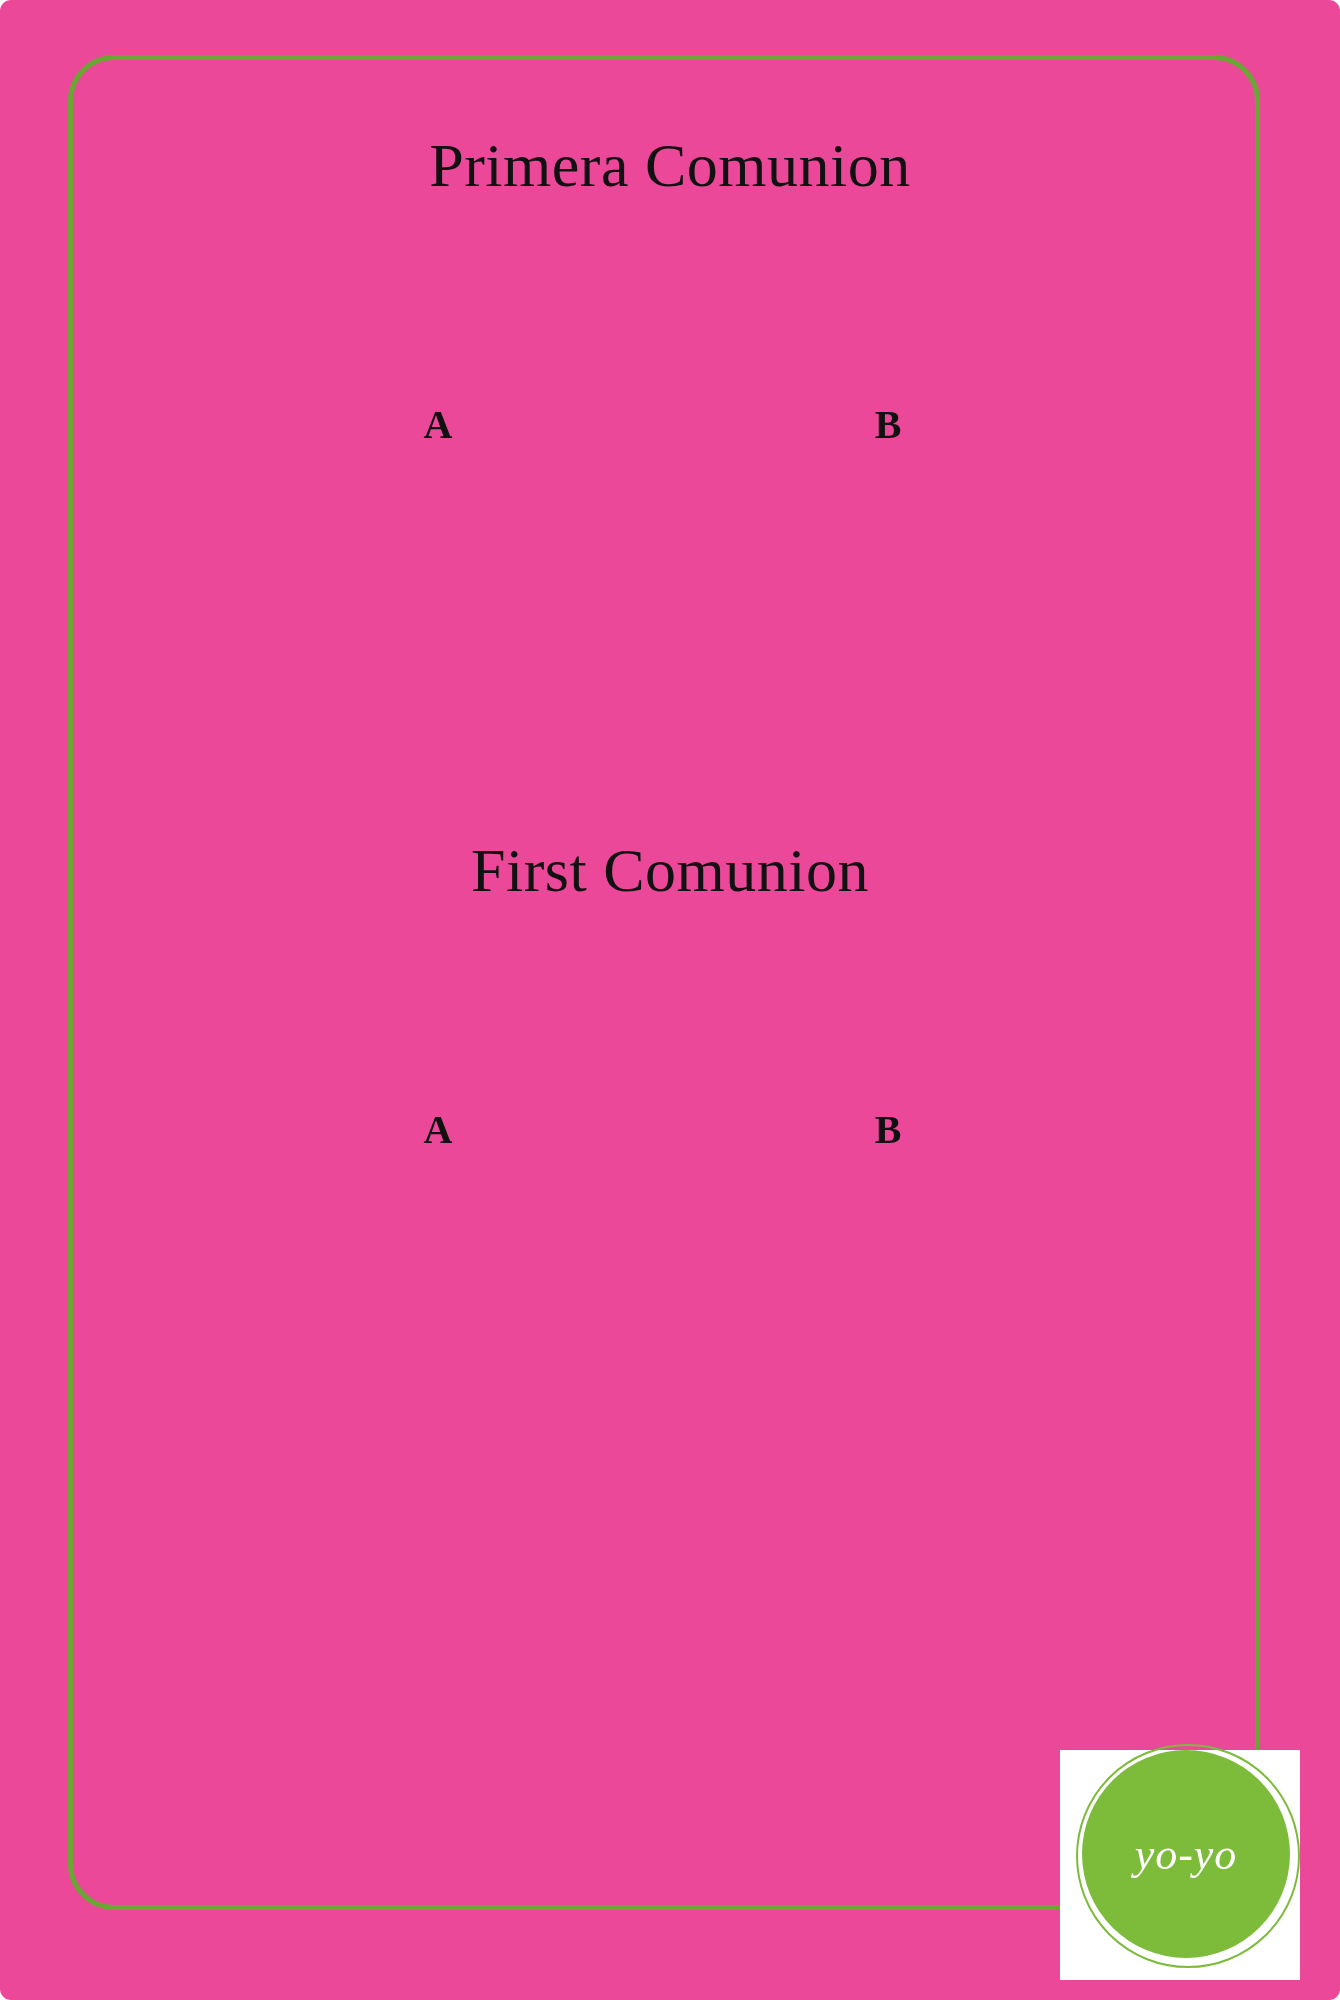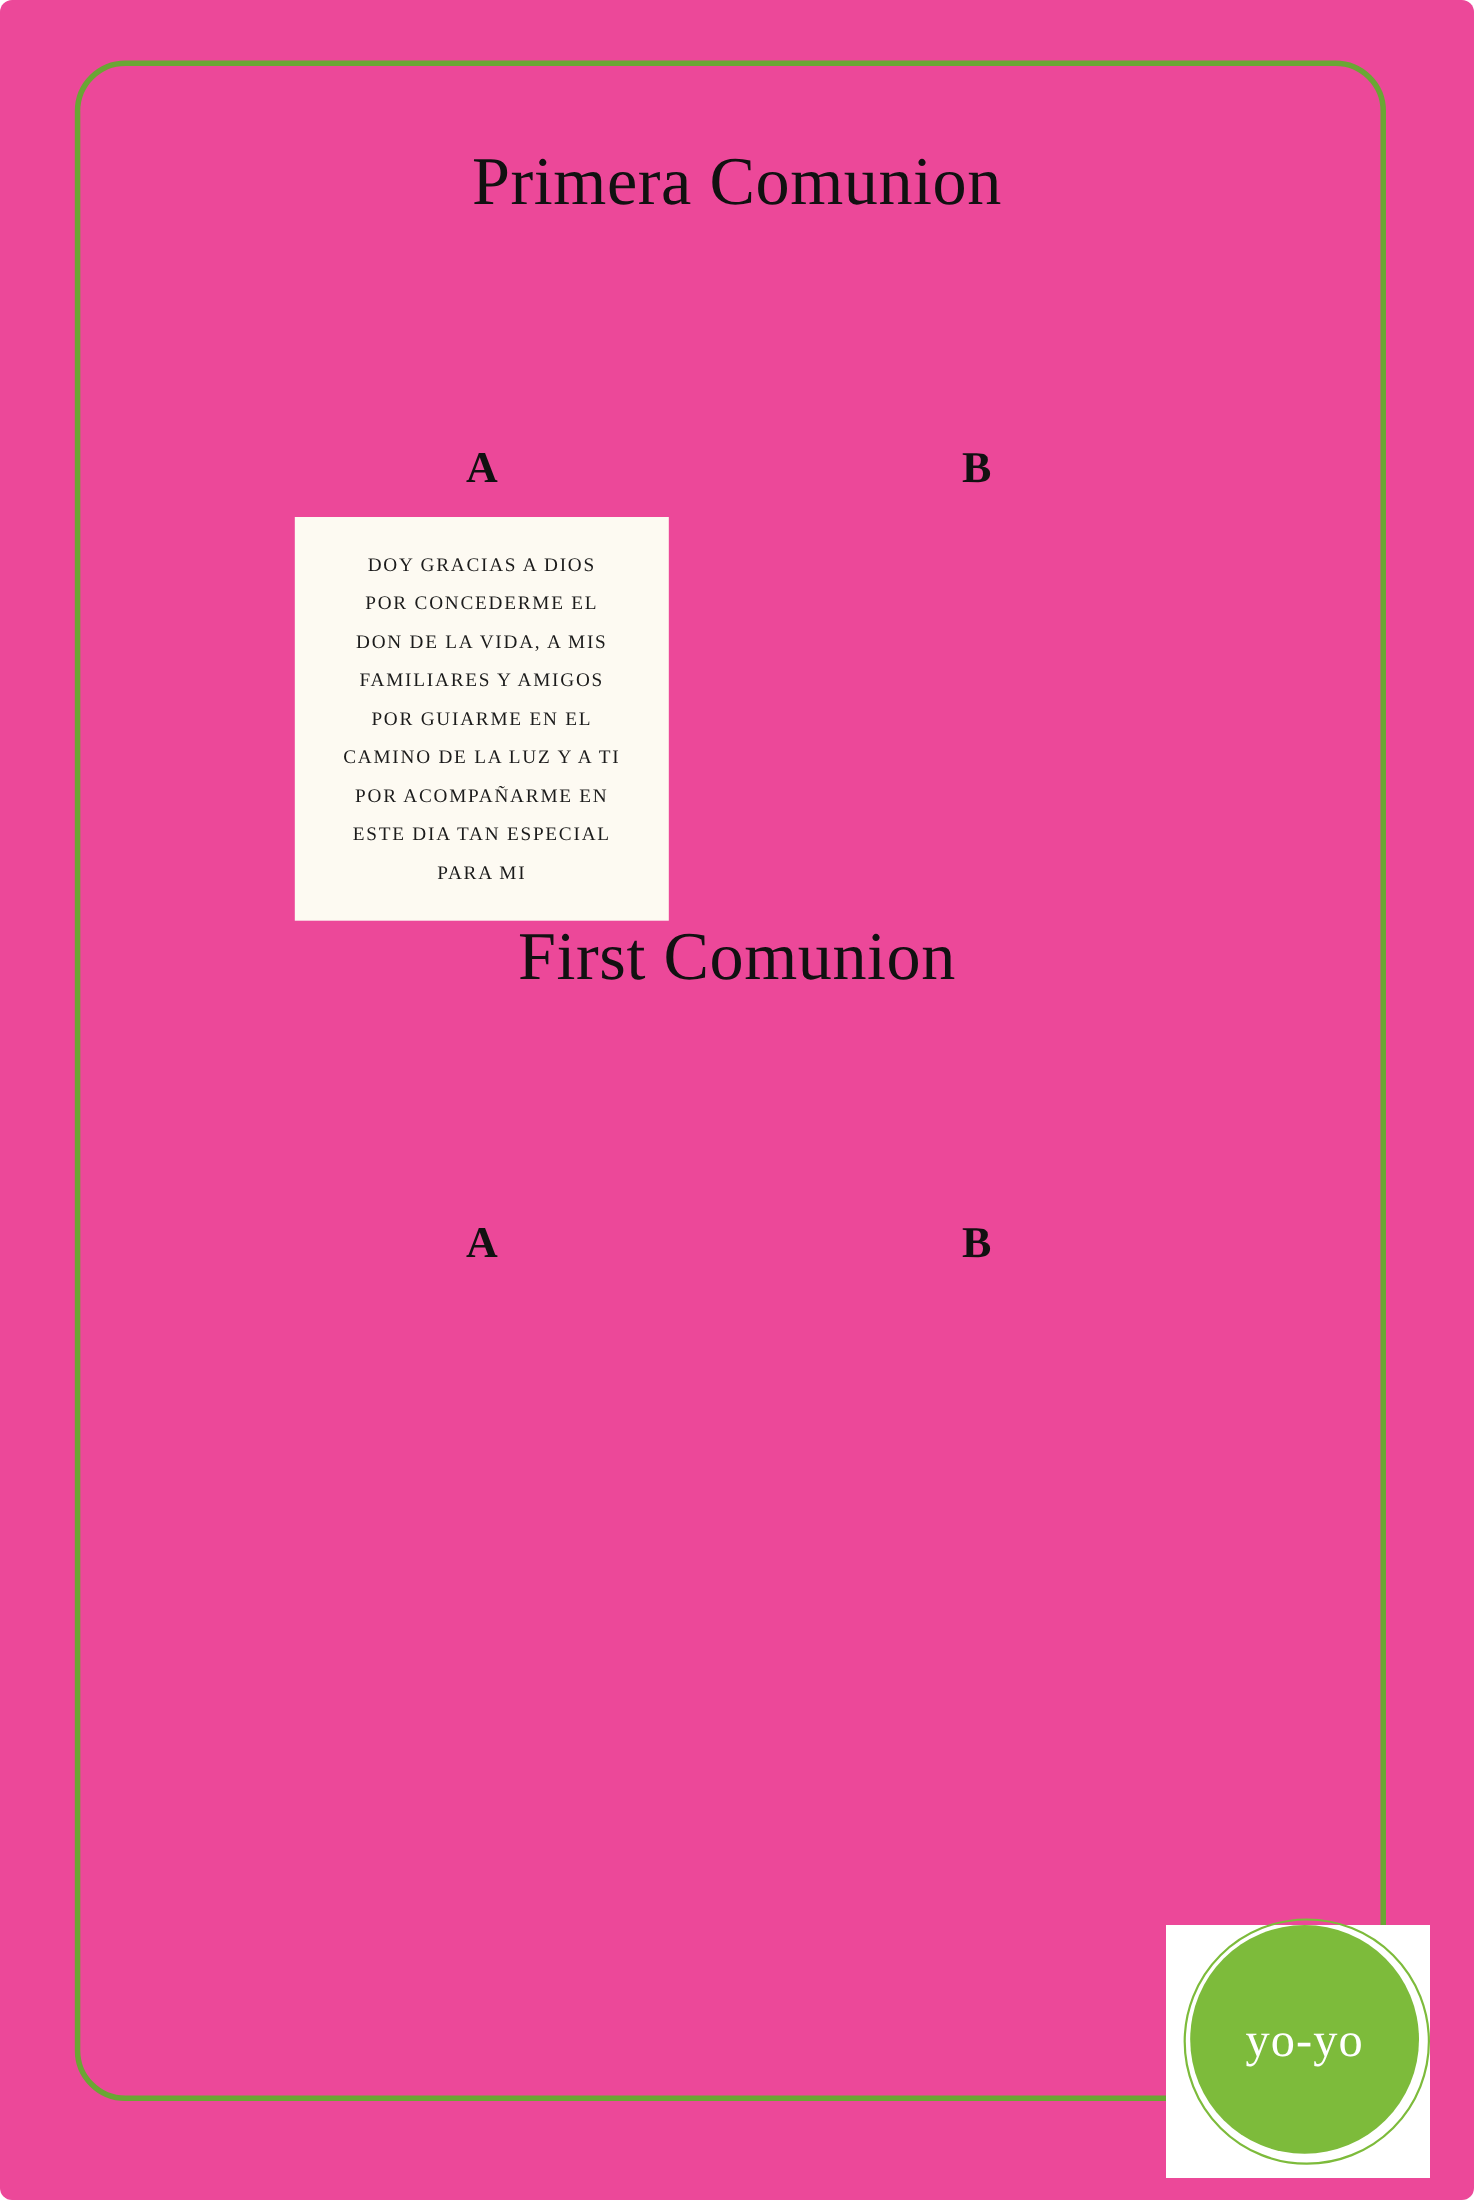--- a/index.html
+++ b/index.html
@@ -125,48 +125,38 @@
     left: 0; top: 0;
     width: 208px;
     height: 208px;
     display: flex;
     align-items: center;
     justify-content: center;
     color: #ffffff;
     font-family: "Liberation Serif", serif;
     font-size: 44px;
     letter-spacing: 1px;
+    font-style: italic;
   }
 </style>
 </head>
 <body>
 
 <div class="page">
 
   <div class="frame"></div>
   <div class="frame-mask"></div>
 
   <div class="section" style="top:130px;">
     <div class="section-title title-1">Primera Comunion</div>
 
     <div class="cards" style="height:520px;">
 
       <div class="card" style="left:268px; top:200px;">
         <div class="card-label">A</div>
-        <div class="card-body">
-          <p>DOY GRACIAS A DIOS</p>
-          <p>POR CONCEDERME EL</p>
-          <p>DON DE LA VIDA, A MIS</p>
-          <p>FAMILIARES Y AMIGOS</p>
-          <p>POR GUIARME EN EL</p>
-          <p>CAMINO DE LA LUZ Y A TI</p>
-          <p>POR ACOMPAÑARME EN</p>
-          <p>ESTE DIA TAN ESPECIAL</p>
-          <p>PARA MI</p>
-        </div>
       </div>
 
       <div class="card" style="left:718px; top:200px;">
         <div class="card-label">B</div>
       </div>
 
     </div>
   </div>
 
   <div class="section" style="top:835px;">

